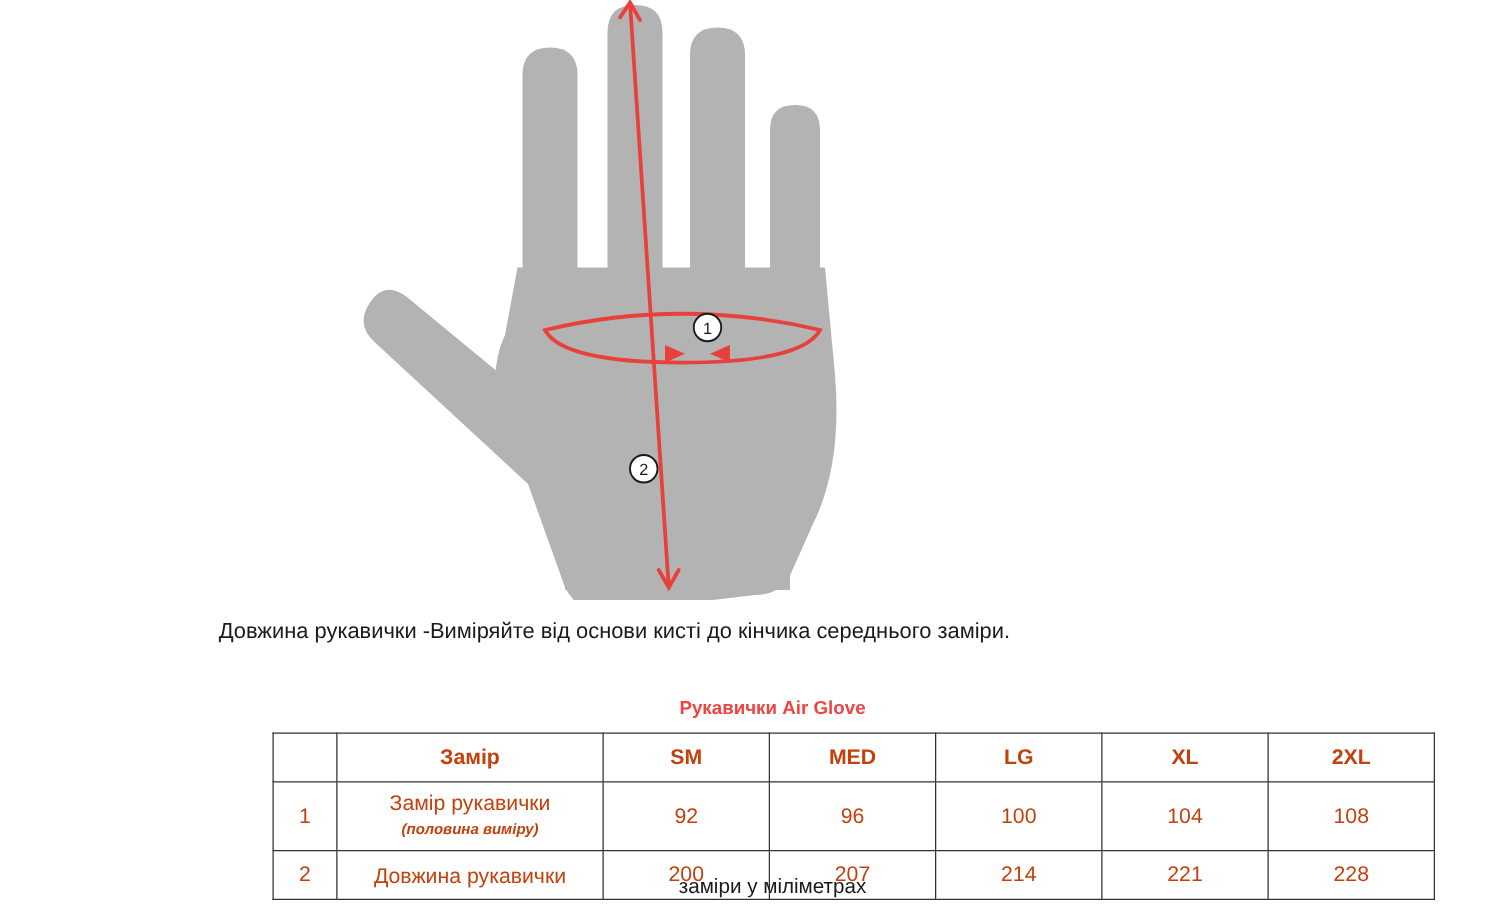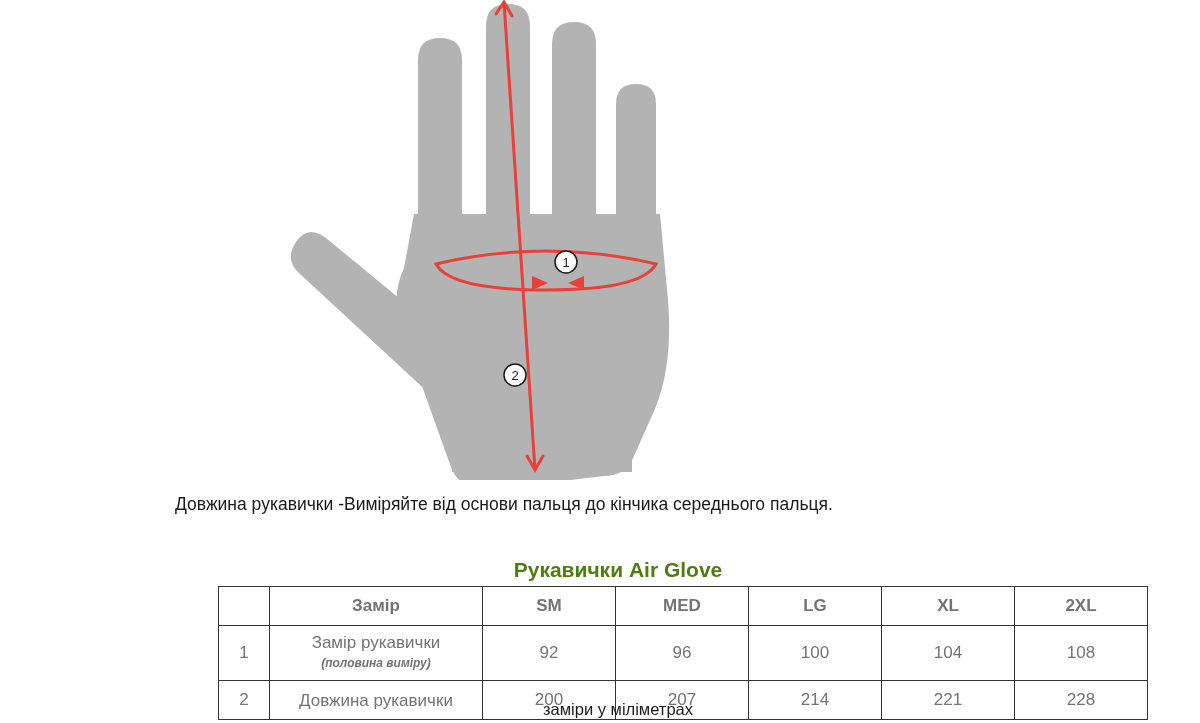--- a/index.html
+++ b/index.html
@@ -41,39 +41,39 @@
   #description p {
     margin: 0 0 4px 0;
   }
   
   #table-title {
     position: absolute;
     top: 558px;
     left: 218px;
     width: 800px;
     text-align: center;
-    font-size: 21px;
+    font-size: 15px;
     font-weight: bold;
-    color: #4d7c0f;
+    color: #ef4444;
   }
   
   #size-table {
     position: absolute;
     left: 218px;
     top: 586px;
     border-collapse: collapse;
     font-size: 17px;
   }
   #size-table td, #size-table th {
     border: 1px solid #333333;
     text-align: center;
     vertical-align: middle;
     padding: 4px 6px;
     font-weight: normal;
-    color: #737373;
+    color: #c2410c;
   }
   #size-table thead th {
     font-weight: bold;
     height: 30px;
   }
   .col-num { width: 38px; font-weight: bold !important; }
   .col-label { width: 200px; }
   .col-size { width: 120px; }
   .label-cell {
     font-weight: bold;
@@ -141,21 +141,21 @@
       </g>
 
       <g>
         <circle cx="515" cy="375" r="11" fill="#ffffff" stroke="#1a1a1a" stroke-width="1.5"></circle>
         <text x="515" y="380" text-anchor="middle" font-family="Liberation Sans, sans-serif" font-size="13" fill="#1a1a1a">2</text>
       </g>
     </svg>
   </div>
 
   <div id="description">
-    <p>Довжина рукавички -Виміряйте від основи пальця до кінчика середнього пальця.</p>
+    <p>Довжина рукавички -Виміряйте від основи кисті до кінчика середнього заміри.</p>
   </div>
 
   <div id="table-title">Рукавички Air Glove</div>
 
   <table id="size-table">
     <thead>
       <tr>
         <th class="col-num"></th>
         <th class="col-label">Замір</th>
         <th class="col-size">SM</th>

